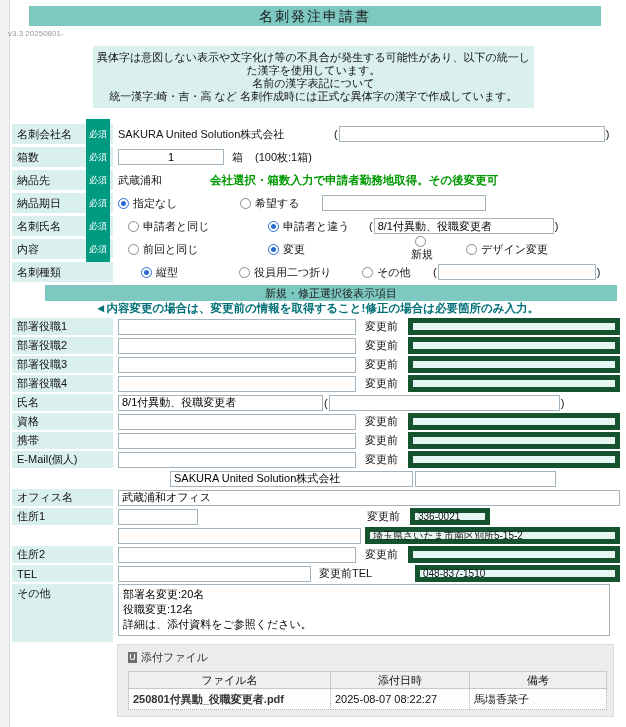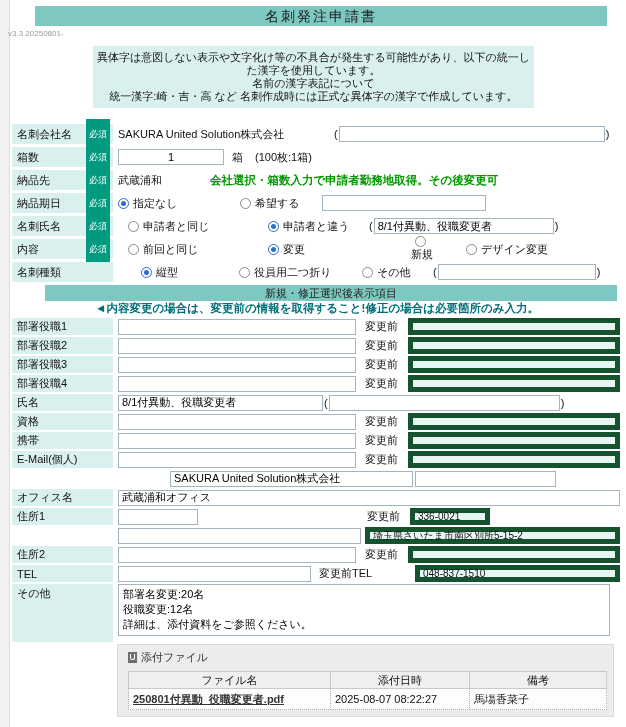--- a/index.html
+++ b/index.html
@@ -1,21 +1,21 @@
 <!DOCTYPE html>
 <html><head>
 <meta charset="utf-8">
 <style>
   html,body{margin:0;padding:0;background:#fff;}
   body{font-family:"Liberation Sans","DejaVu Sans",sans-serif;font-size:11px;color:#111;
        width:626px;height:727px;overflow:hidden;position:relative;}
   .gutter{position:absolute;left:0;top:0;width:9px;height:727px;background:#f2f2f2;border-right:1px solid #dcdcdc;}
   .page{margin-left:12px;width:610px;position:relative;}
 
-  .titlebar{margin:6px 0 0 23px;width:572px;height:20px;background:#7dc8c0;
+  .titlebar{margin:6px 0 0 17px;width:572px;height:20px;background:#7dc8c0;
             text-align:center;line-height:20px;font-size:14px;color:#1c1c1c;letter-spacing:2px;}
   .version{margin:3px 0 0 -4px;height:9px;font-size:8px;color:#9a9a9a;}
 
   .infobox{margin:8px 0 0 81px;width:437px;background:#d9f0ee;text-align:center;
            padding:5px 2px;line-height:13px;}
 
   .form{margin-top:16px;}
   .row{display:flex;align-items:center;height:20px;margin-bottom:3px;}
   .drow{height:17px;margin-bottom:2px;}
   .lbl{width:101px;min-width:101px;align-self:stretch;background:#d9f0ee;display:flex;
@@ -49,21 +49,21 @@
           box-sizing:border-box;padding:6px 8px 6px 10px;margin-top:2px;}
   .attach-title{display:flex;align-items:center;height:13px;color:#333;}
   .clip{width:9px;height:11px;background:#6e6e6e;display:inline-block;margin-right:4px;position:relative;flex:none;}
   .clip::after{content:'';position:absolute;left:2px;top:2px;width:3px;height:5px;border:1px solid #fff;
                border-top:none;border-radius:0 0 3px 3px;}
   table.files{border-collapse:collapse;margin-top:7px;width:478px;table-layout:fixed;}
   table.files th{background:#efefef;border:1px solid #c9c9c9;font-weight:normal;height:16px;
                  font-size:11px;padding:0 4px;}
   table.files td{background:#fdfdfd;border:1px dotted #b0b0b0;height:20px;font-size:11px;
                  padding:0 4px;vertical-align:middle;}
-  td.fname{font-weight:bold;color:#333;text-decoration:underline;}
+  td.fname{font-weight:bold;color:#333;}
 
   .w215{width:215px;min-width:215px;}
   .w106{width:106px;text-align:center;}
   .w92{width:92px;min-width:92px;}
   .flex1{flex:1;margin-right:2px;}
 </style>
 </head>
 <body>
 
 <div class="gutter"></div>

